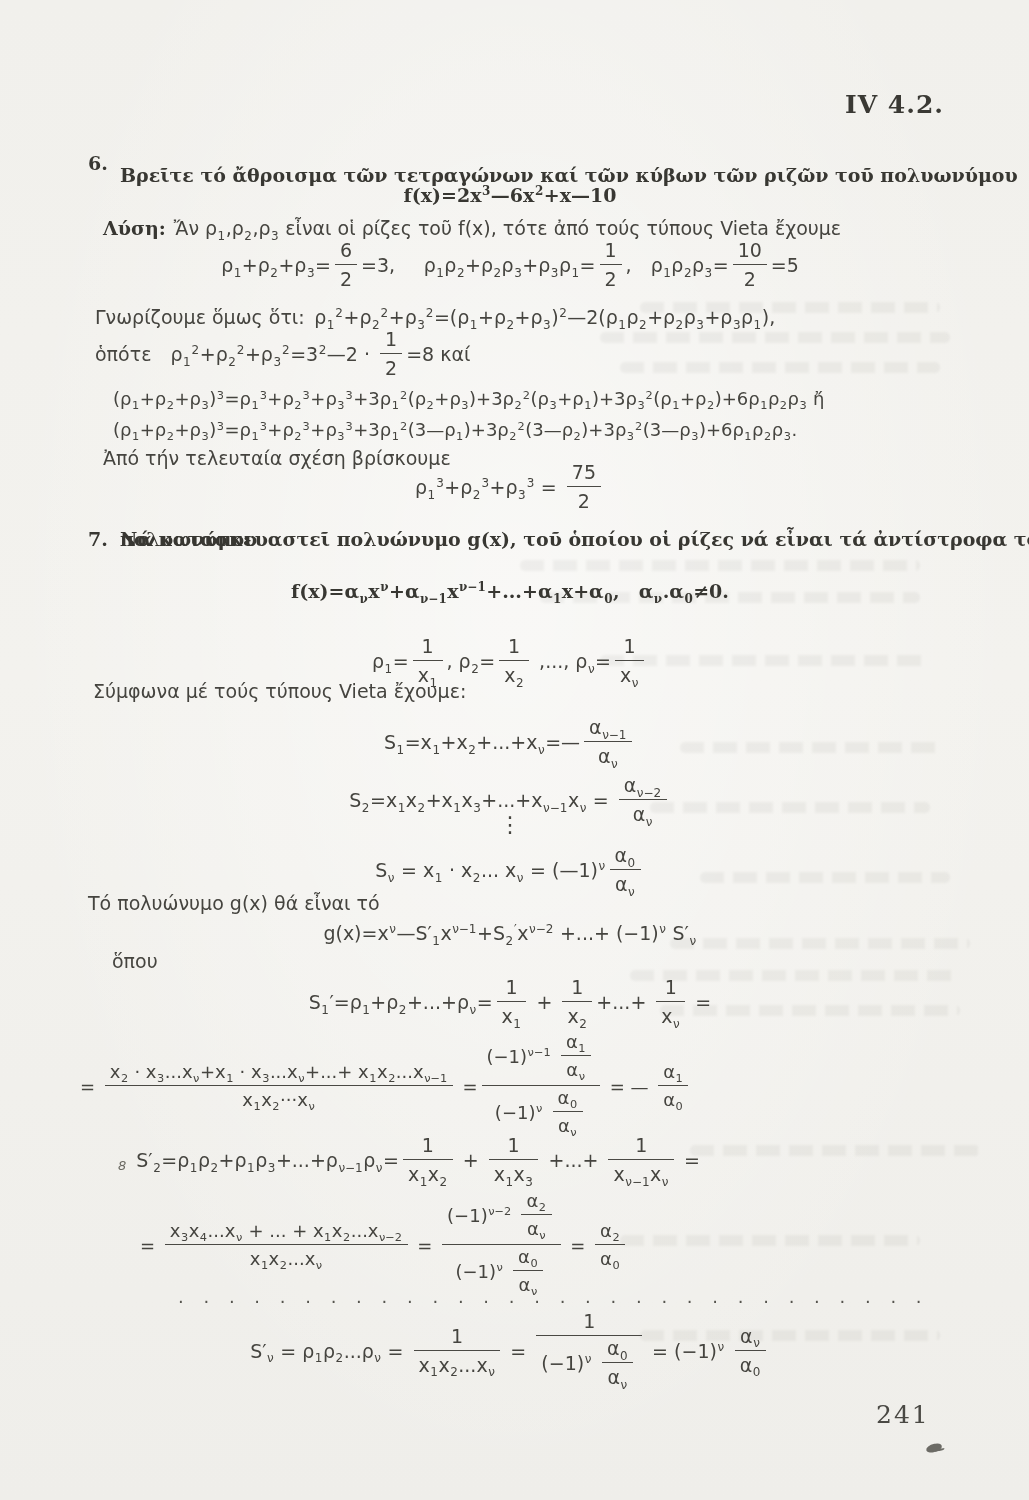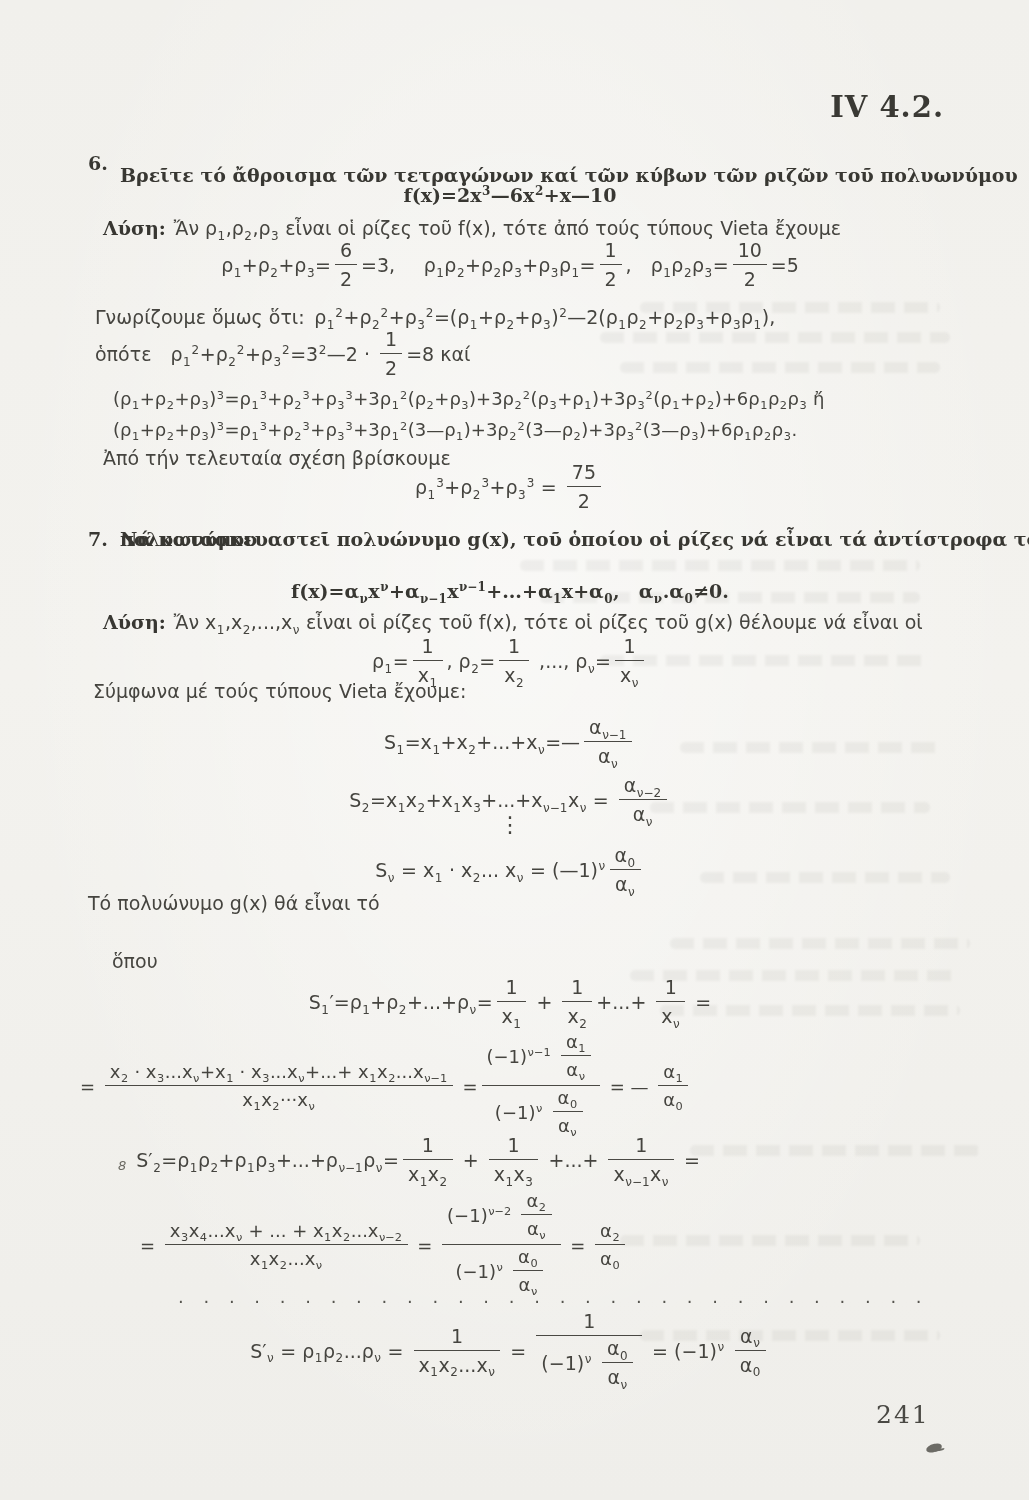--- a/index.html
+++ b/index.html
@@ -11,21 +11,21 @@
       linear-gradient(180deg,#f1f0ec 0%,#f3f2ee 45%,#efeeea 100%);
     overflow:hidden;
     font-family:"DejaVu Sans",sans-serif;
     color:#43423d;
   }
   .line{position:absolute;white-space:nowrap;font-size:19px;color:#45443f;}
   .serifbold{font-family:"DejaVu Serif",serif;font-weight:bold;color:#383732;}
   .center{left:60px;right:69px;text-align:center;}
   .small{font-size:18px;}
   .header{position:absolute;top:90px;left:0;right:85px;text-align:right;
-    font-family:"DejaVu Serif",serif;font-weight:bold;font-size:29px;color:#3a3934;letter-spacing:1px;}
+    font-family:"DejaVu Serif",serif;font-weight:bold;font-size:25px;color:#3a3934;letter-spacing:1px;}
   .pagenum{position:absolute;top:1400px;left:876px;font-family:"DejaVu Serif",serif;
     font-size:25px;color:#4a4944;letter-spacing:2px;}
   .sollabel{font-family:"DejaVu Serif",serif;font-weight:bold;color:#383732;margin-right:8px;}
   
   .fr{display:inline-block;vertical-align:middle;text-align:center;margin:0 4px;position:relative;top:-2px;}
   .fr > .nu{display:block;padding:0 5px 3px;border-bottom:1.6px solid #4a4944;}
   .fr > .de{display:block;padding:3px 5px 0;}
   
   .s_b{font-size:63%;position:relative;top:0.38em;margin:0 0.5px;}
   .s_p{font-size:63%;position:relative;top:-0.55em;margin:0 0.5px;}
@@ -80,35 +80,35 @@
   <div class="line" style="top:447px;left:103px;text-align:center;">Ἀπό τήν τελευταία σχέση βρίσκουμε</div>
 
   <div class="line center" style="top:463px;">ρ<span class="s_b">1</span><span class="s_p">3</span>+ρ<span class="s_b">2</span><span class="s_p">3</span>+ρ<span class="s_b">3</span><span class="s_p">3</span> = <span class="fr"><span class="nu">75</span><span class="de">2</span></span></div>
 
   <div class="line serifbold" style="top:528px;left:88px;">7.</div>
   <div class="line serifbold" style="top:528px;left:120px;">Νά κατασκευαστεῖ πολυώνυμο g(x), τοῦ ὁποίου οἱ ρίζες νά εἶναι τά ἀντίστροφα τῶν ριζῶν τοῦ</div>
   <div class="line serifbold" style="top:528px;left:120px;">πολυωνύμου</div>
 
   <div class="line serifbold center" style="top:580px;">f(x)=α<span class="s_b">ν</span>x<span class="s_p">ν</span>+α<span class="s_b">ν−1</span>x<span class="s_p">ν−1</span>+...+α<span class="s_b">1</span>x+α<span class="s_b">0</span>,  α<span class="s_b">ν</span>.α<span class="s_b">0</span>≠0.</div>
 
-  <div class="line" style="top:611px;left:103px;"><span class="sollabel">Λύση:</span><span>Ἄν x<span class="s_b">1</span>,x<span class="s_b">2</span>,...,x<span class="s_b">ν</span> εἶναι οἱ ρίζες τοῦ f(x), τότε οἱ ρίζες τοῦ g(x) θέλουμε νά εἶναι οἱ</span></div>
 
   <div class="line center" style="top:637px;">ρ<span class="s_b">1</span>=<span class="fr"><span class="nu">1</span><span class="de">x<span class="s_b">1</span></span></span>, ρ<span class="s_b">2</span>=<span class="fr"><span class="nu">1</span><span class="de">x<span class="s_b">2</span></span></span> ,..., ρ<span class="s_b">ν</span>=<span class="fr"><span class="nu">1</span><span class="de">x<span class="s_b">ν</span></span></span></div>
 
   <div class="line" style="top:680px;left:93px;">Σύμφωνα μέ τούς τύπους Vieta ἔχουμε:</div>
 
   <div class="line center" style="top:718px;">S<span class="s_b">1</span>=x<span class="s_b">1</span>+x<span class="s_b">2</span>+...+x<span class="s_b">ν</span>=—<span class="fr"><span class="nu">α<span class="s_b">ν−1</span></span><span class="de">α<span class="s_b">ν</span></span></span></div>
   <div class="line center" style="top:776px;">S<span class="s_b">2</span>=x<span class="s_b">1</span>x<span class="s_b">2</span>+x<span class="s_b">1</span>x<span class="s_b">3</span>+...+x<span class="s_b">ν−1</span>x<span class="s_b">ν</span> = <span class="fr"><span class="nu">α<span class="s_b">ν−2</span></span><span class="de">α<span class="s_b">ν</span></span></span></div>
 
   <div class="line vdots center" style="top:820px;">⋮</div>
 
   <div class="line center" style="top:846px;">S<span class="s_b">ν</span> = x<span class="s_b">1</span> · x<span class="s_b">2</span>... x<span class="s_b">ν</span> = (—1)<span class="s_p">ν</span><span class="fr"><span class="nu">α<span class="s_b">0</span></span><span class="de">α<span class="s_b">ν</span></span></span></div>
 
   <div class="line" style="top:892px;left:88px;">Τό πολυώνυμο g(x) θά εἶναι τό</div>
 
+  <div class="line center" style="top:922px;">g(x)=x<span class="s_p">ν</span>—S′<span class="s_b">1</span>x<span class="s_p">ν−1</span>+S<span class="s_b">2</span><span class="s_p">′</span>x<span class="s_p">ν−2</span> +...+ (−1)<span class="s_p">ν</span> S′<span class="s_b">ν</span></div>
 
   <div class="line" style="top:950px;left:112px;">ὅπου</div>
 
   <div class="line center" style="top:978px;">S<span class="s_b">1</span>′=ρ<span class="s_b">1</span>+ρ<span class="s_b">2</span>+...+ρ<span class="s_b">ν</span>=<span class="fr"><span class="nu">1</span><span class="de">x<span class="s_b">1</span></span></span> + <span class="fr"><span class="nu">1</span><span class="de">x<span class="s_b">2</span></span></span>+...+ <span class="fr"><span class="nu">1</span><span class="de">x<span class="s_b">ν</span></span></span> =</div>
 
   <div class="line small" style="top:1035px;left:80px;">= <span class="fr"><span class="nu">x<span class="s_b">2</span> · x<span class="s_b">3</span>...x<span class="s_b">ν</span>+x<span class="s_b">1</span> · x<span class="s_b">3</span>...x<span class="s_b">ν</span>+...+ x<span class="s_b">1</span>x<span class="s_b">2</span>...x<span class="s_b">ν−1</span></span><span class="de">x<span class="s_b">1</span>x<span class="s_b">2</span>···x<span class="s_b">ν</span></span></span> =<span class="fr"><span class="nu">(−1)<span class="s_p">ν−1</span> <span class="fr"><span class="nu">α<span class="s_b">1</span></span><span class="de">α<span class="s_b">ν</span></span></span></span><span class="de">(−1)<span class="s_p">ν</span> <span class="fr"><span class="nu">α<span class="s_b">0</span></span><span class="de">α<span class="s_b">ν</span></span></span></span></span> = — <span class="fr"><span class="nu">α<span class="s_b">1</span></span><span class="de">α<span class="s_b">0</span></span></span></div>
 
   <div class="line" style="top:1136px;left:118px;"><span class="straymark">8</span><span>S′<span class="s_b">2</span>=ρ<span class="s_b">1</span>ρ<span class="s_b">2</span>+ρ<span class="s_b">1</span>ρ<span class="s_b">3</span>+...+ρ<span class="s_b">ν−1</span>ρ<span class="s_b">ν</span>=<span class="fr"><span class="nu">1</span><span class="de">x<span class="s_b">1</span>x<span class="s_b">2</span></span></span> + <span class="fr"><span class="nu">1</span><span class="de">x<span class="s_b">1</span>x<span class="s_b">3</span></span></span> +...+ <span class="fr"><span class="nu">1</span><span class="de">x<span class="s_b">ν−1</span>x<span class="s_b">ν</span></span></span> =</span></div>
 
   <div class="line small" style="top:1194px;left:140px;">= <span class="fr"><span class="nu">x<span class="s_b">3</span>x<span class="s_b">4</span>...x<span class="s_b">ν</span> + ... + x<span class="s_b">1</span>x<span class="s_b">2</span>...x<span class="s_b">ν−2</span></span><span class="de">x<span class="s_b">1</span>x<span class="s_b">2</span>...x<span class="s_b">ν</span></span></span> = <span class="fr"><span class="nu">(−1)<span class="s_p">ν−2</span> <span class="fr"><span class="nu">α<span class="s_b">2</span></span><span class="de">α<span class="s_b">ν</span></span></span></span><span class="de">(−1)<span class="s_p">ν</span> <span class="fr"><span class="nu">α<span class="s_b">0</span></span><span class="de">α<span class="s_b">ν</span></span></span></span></span> = <span class="fr"><span class="nu">α<span class="s_b">2</span></span><span class="de">α<span class="s_b">0</span></span></span></div>

